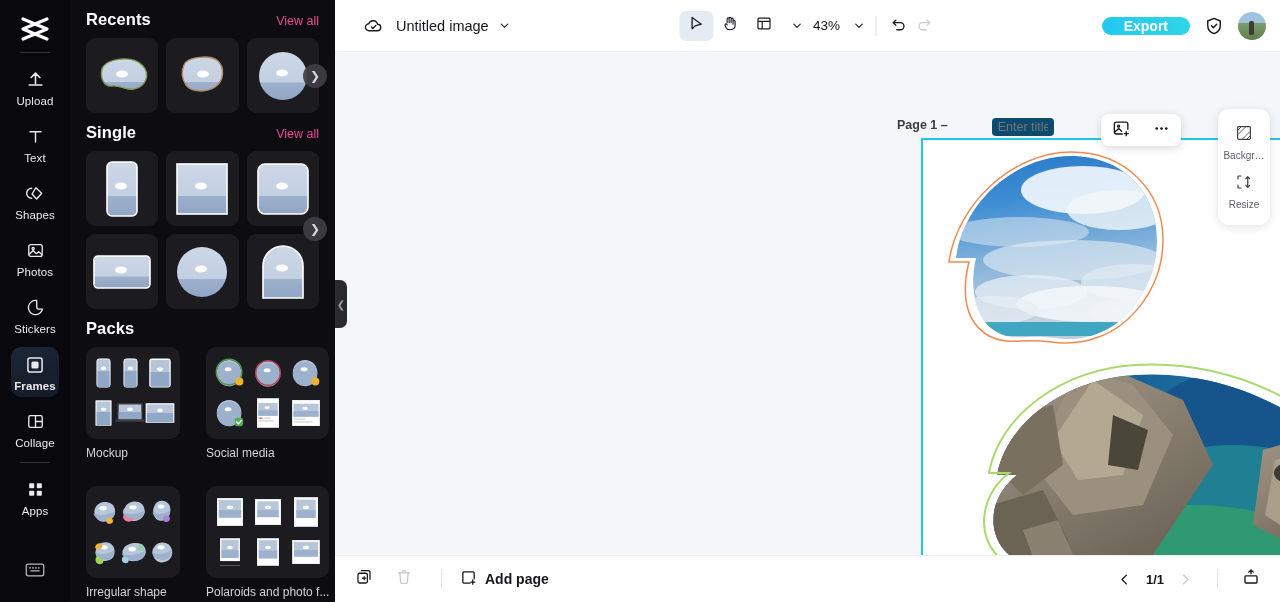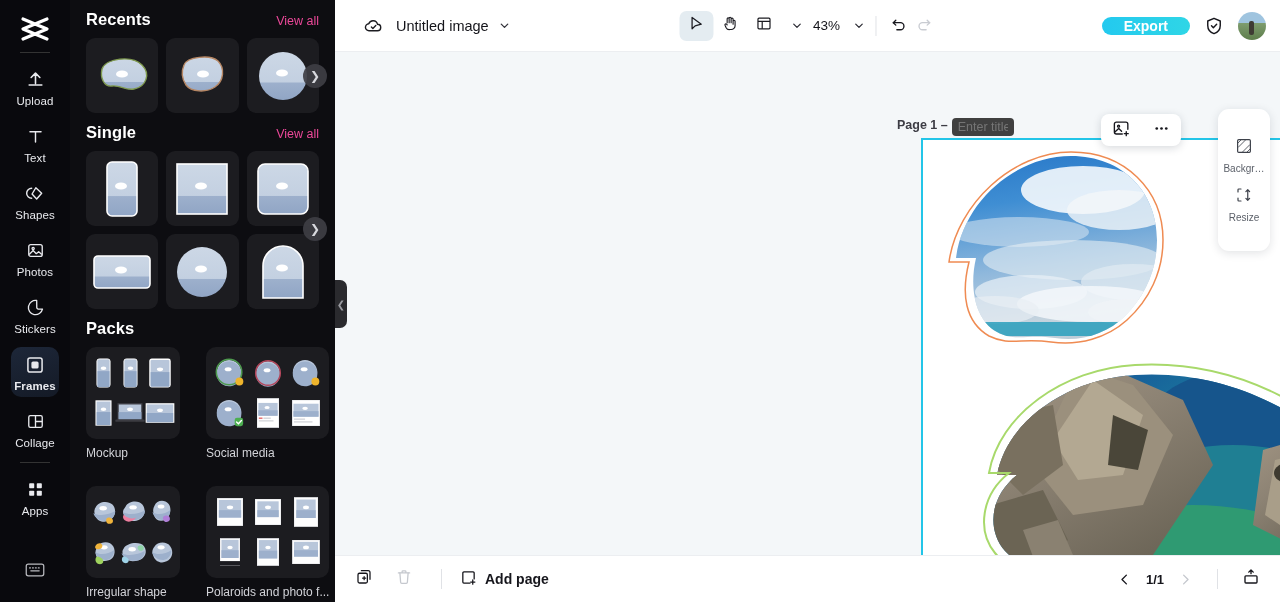--- a/index.html
+++ b/index.html
@@ -108,38 +108,39 @@
     content:""; position:absolute; left:11px; top:9px; width:5px; height:14px;
     background:#3e3b33; border-radius:2px;
   }
 
   .stage { flex: 1; background: #f4f7f9; position: relative; overflow: hidden; }
   .page-label {
     position: absolute; left: 562px; top: 66px; font-size: 12.5px;
     color: #3c3c44; font-weight: 700; display: flex; align-items: flex-start; gap: 4px;
   }
   .page-title-input {
-    font-size: 12.5px; color: #9a9ea6; background: #404040; border: none;
+    font-size: 12.5px; color: #9a9ea6; background: #0c4a6e; border: none;
     border-radius: 4px; padding: 2px 6px; width: 62px; font-weight: 400;
     font-family: "Liberation Sans", sans-serif;
+    margin-left: 40px;
   }
   .float-bar {
     position: absolute; left: 766px; top: 62px; height: 32px; width: 80px;
     background:#fff; border-radius: 8px; box-shadow: 0 2px 9px rgba(20,30,50,.17);
     display:flex; align-items:center; justify-content:space-around; z-index: 8;
   }
   .fb-btn { cursor:pointer; color:#17171d; display:flex; align-items:center; justify-content:center; }
   .canvas {
     position: absolute; left: 586px; top: 86px; width: 440px; height: 438px;
     background: #fff; border: 2px solid #22c5e8;
   }
   .right-dock {
     position: absolute; right: 10px; top: 57px; width: 52px;
     background:#fff; border-radius: 11px; box-shadow: 0 2px 10px rgba(20,30,50,.13);
-    padding: 22px 0; z-index: 9;
+    padding: 9px 0; z-index: 9;
   }
   .dock-item {
     display:flex; flex-direction:column; align-items:center; cursor:pointer;
     padding: 6px 0; color:#3d414a;
   }
   .dock-label { font-size: 10px; margin-top: 4px; color:#5a5f68; max-width:48px;
     overflow:hidden; text-overflow:ellipsis; white-space:nowrap; text-align:center; }
 
   .bottombar {
     height: 47px; flex:none; background:#fff; border-top:1px solid #eceef1;

